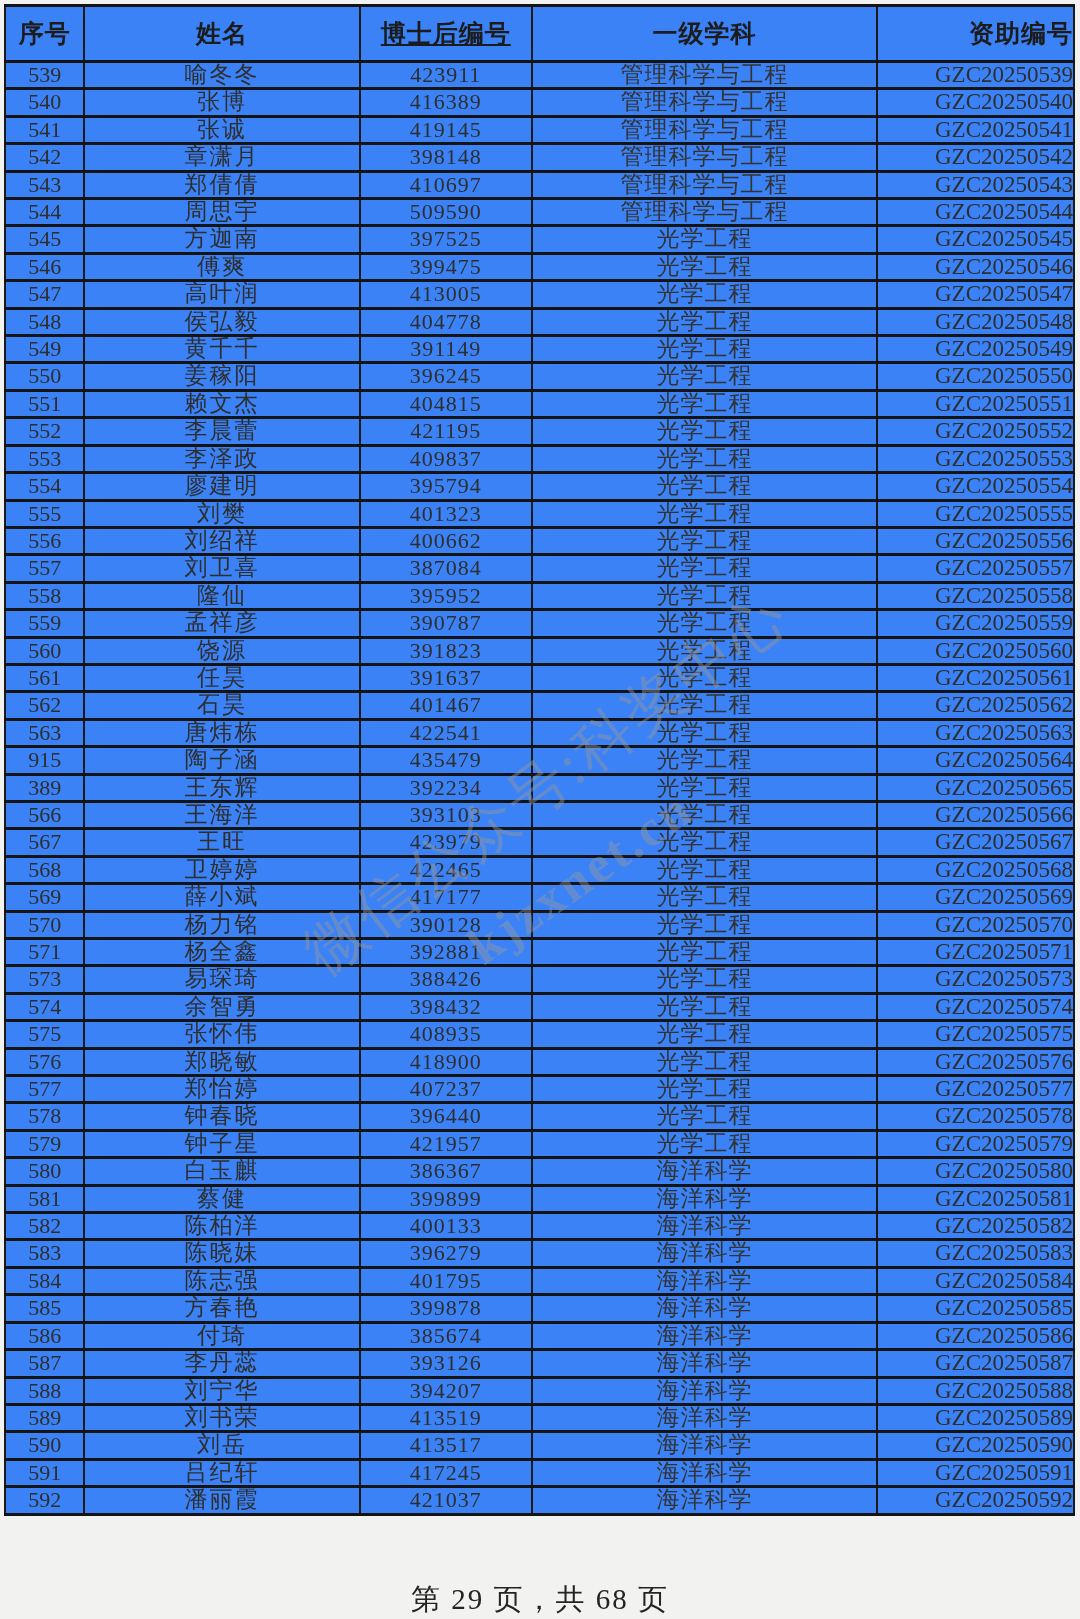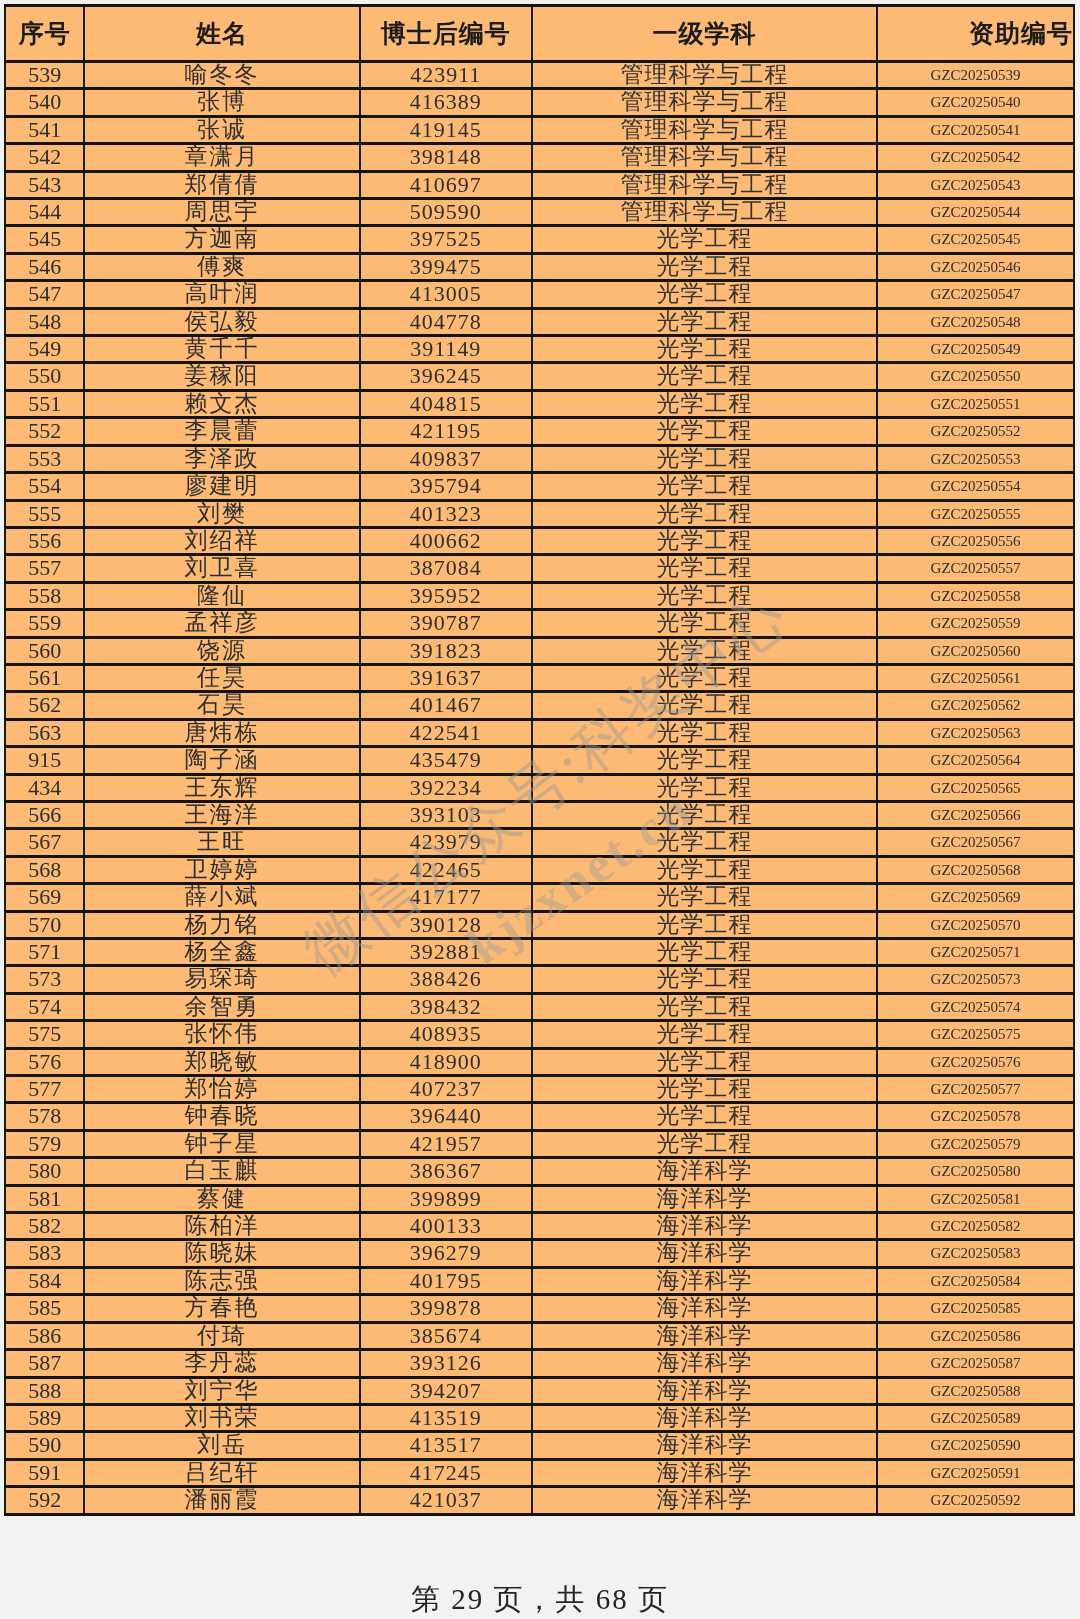--- a/index.html
+++ b/index.html
@@ -7,52 +7,52 @@
     width:1080px;height:1619px;
     background:#f2f2f1;
     font-family:"Liberation Serif","DejaVu Serif",serif;
     position:relative;overflow:hidden;
   }
   .page{position:relative;width:1080px;height:1619px;overflow:hidden;}
 
   table.roster{
     position:absolute;left:4px;top:4px;width:1071px;
     border-collapse:collapse;table-layout:fixed;
-    background:#fdba74;
+    background:#3b82f6;
   }
   th,td{
     border-left:2px solid #1a1a1a;
     border-right:2px solid #1a1a1a;
     border-top:3px solid #141414;
     border-bottom:3px solid #141414;
     text-align:center;vertical-align:middle;
     padding:0;margin:0;
     white-space:nowrap;overflow:hidden;
   }
   th{
     height:53px;
     font-size:25px;font-weight:bold;color:#1c1c1c;
     letter-spacing:1px;
   }
   
   th:nth-child(1){width:7.3%;}
   th:nth-child(2){width:25.8%;}
-  th:nth-child(3){width:16.1%;}
+  th:nth-child(3){width:16.1%;text-decoration:underline;}
   th:nth-child(4){width:32.4%;font-family:Liberation Serif, serif;}
   th:nth-child(5){width:18.4%;text-align:right;}
 
   td{
     height:24.4px;line-height:24.4px;
     font-size:23px;color:#2e2e2e;
   }
   td:nth-child(1){font-size:22px;}
   td:nth-child(3){font-size:22px;letter-spacing:1px;}
   td:nth-child(2){letter-spacing:2px;}
   td:nth-child(4){letter-spacing:1px;color:#333;}
-  td:nth-child(5){font-size:15px;letter-spacing:0;}
+  td:nth-child(5){font-size:23px;letter-spacing:0;text-align:right;}
 
   .watermark{
     position:absolute;left:0;top:0;width:100%;height:100%;
     pointer-events:none;z-index:5;
   }
   .wm-line1{
     position:absolute;left:312px;top:928px;
     transform-origin:0 50%;
     transform:rotate(-37deg);
     font-size:60px;letter-spacing:3px;
@@ -268,21 +268,21 @@
           <td>GZC20250563</td>
         </tr>
         <tr>
           <td>915</td>
           <td>陶子涵</td>
           <td>435479</td>
           <td>光学工程</td>
           <td>GZC20250564</td>
         </tr>
         <tr>
-          <td>434</td>
+          <td>389</td>
           <td>王东辉</td>
           <td>392234</td>
           <td>光学工程</td>
           <td>GZC20250565</td>
         </tr>
         <tr>
           <td>566</td>
           <td>王海洋</td>
           <td>393103</td>
           <td>光学工程</td>

